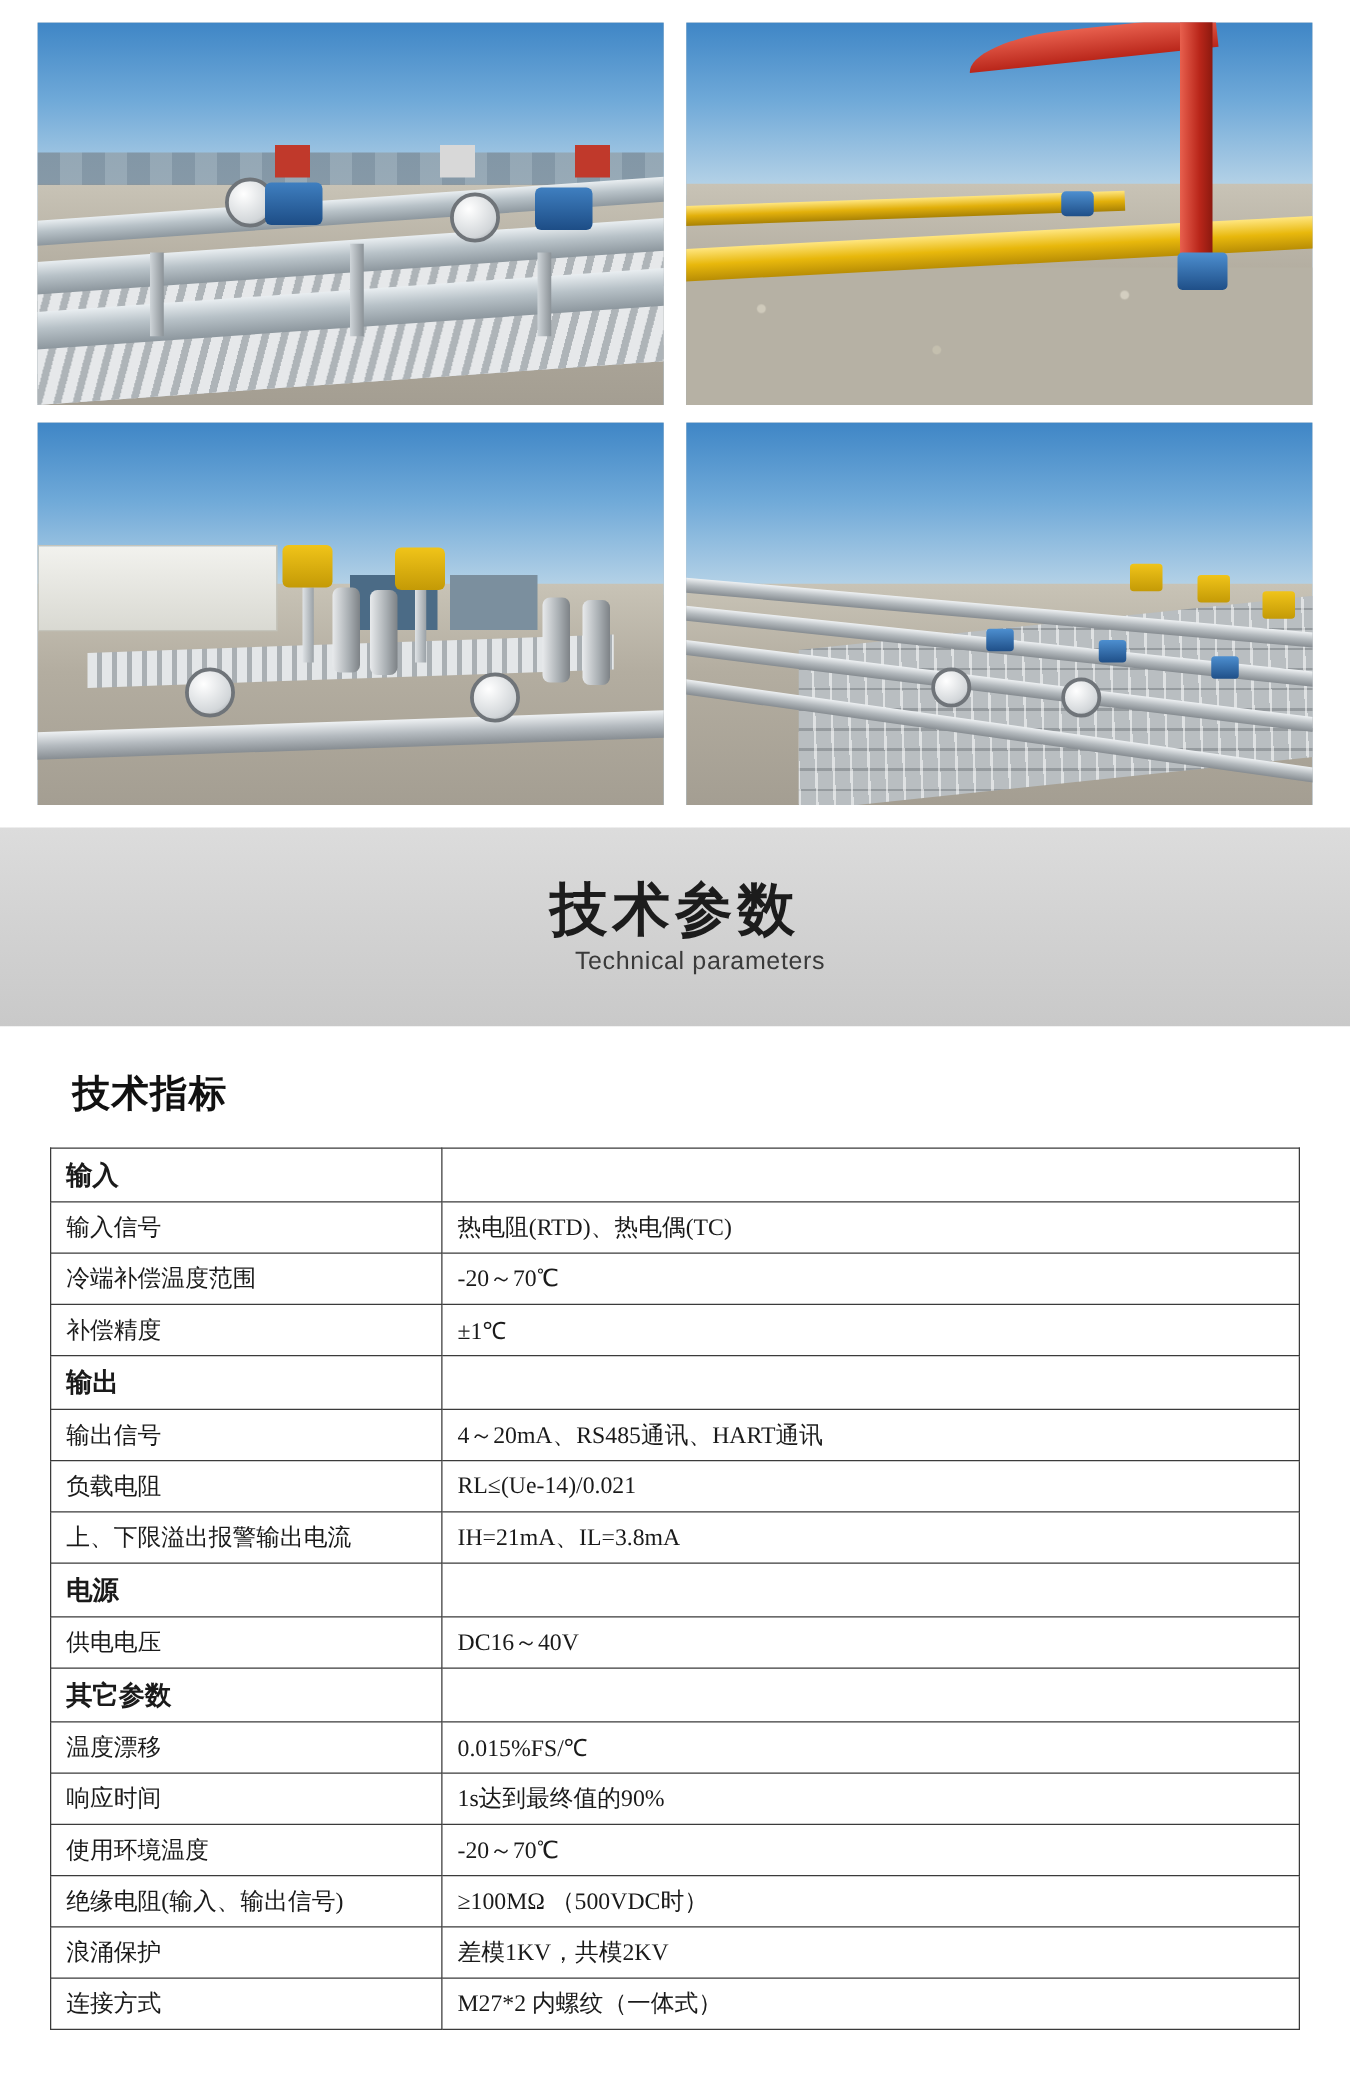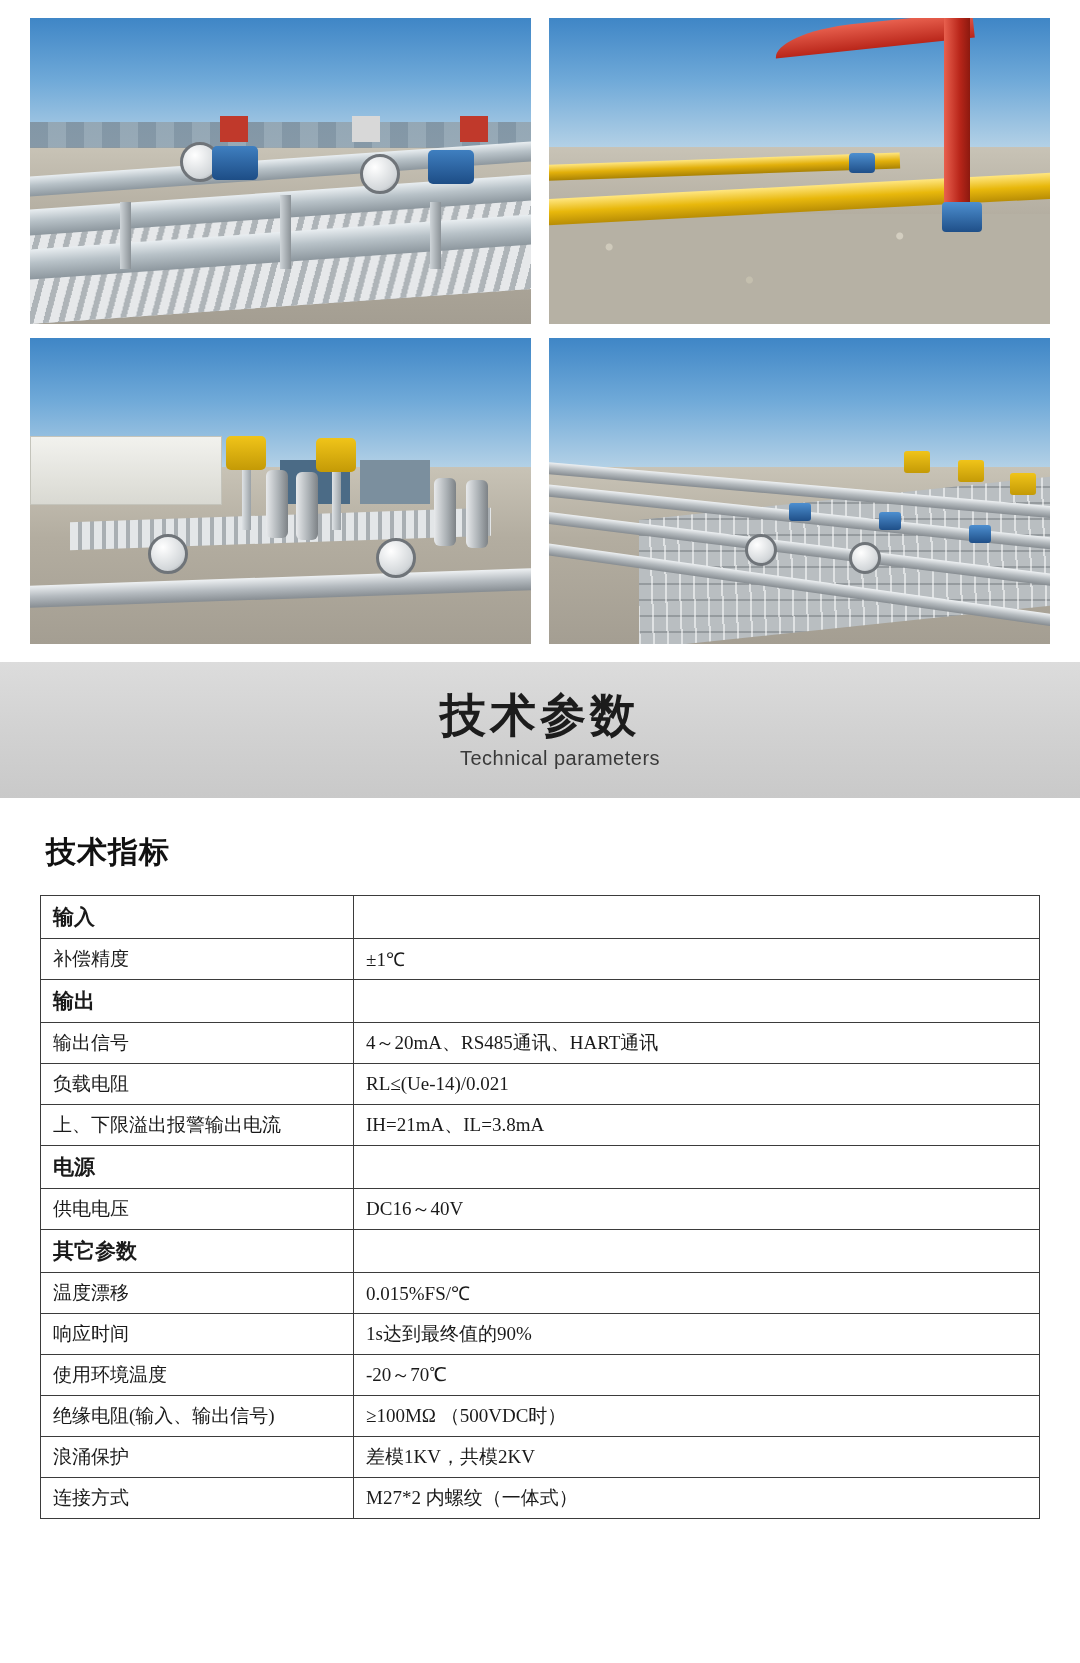--- a/index.html
+++ b/index.html
@@ -262,21 +262,21 @@
   }
   .p4 .blue.u1 { left: 240px; top: 54%; }
   .p4 .blue.u2 { left: 330px; top: 57%; }
   .p4 .blue.u3 { left: 420px; top: 61%; }
   .p4 .gauge.g1 { left: 196px; top: 196px; width: 26px; height: 26px; }
   .p4 .gauge.g2 { left: 300px; top: 204px; width: 26px; height: 26px; }
 
   
   .banner {
     margin-top: 18px;
-    height: 136px;
+    height: 159px;
     background: linear-gradient(to bottom, #dcdcdc 0%, #d2d2d2 50%, #c9c9c9 100%);
     display: flex;
     flex-direction: column;
     align-items: center;
     justify-content: center;
   }
   .banner .cn {
     font-size: 46px;
     font-weight: 700;
     letter-spacing: 4px;
@@ -292,21 +292,21 @@
   }
 
   
   .spec-wrap {
     padding: 34px 40px 26px 40px;
   }
   .spec-title {
     font-size: 30px;
     font-weight: 700;
     color: #111;
-    margin: 0 0 22px 6px;
+    margin: 0 0 22px 18px;
     letter-spacing: 1px;
   }
   table.spec {
     width: 100%;
     border-collapse: collapse;
     table-layout: fixed;
     font-size: 19px;
     color: #1a1a1a;
   }
   table.spec td {
@@ -408,20 +408,28 @@
 
   <div class="spec-wrap">
     <h2 class="spec-title">技术指标</h2>
     <table class="spec">
       <tbody>
           <tr class="group">
             <td class="k">输入</td>
             <td class="v"></td>
           </tr>
           <tr>
+            <td class="k">输入信号</td>
+            <td class="v">热电阻(RTD)、热电偶(TC)</td>
+          </tr>
+          <tr>
+            <td class="k">冷端补偿温度范围</td>
+            <td class="v">-20～70℃</td>
+          </tr>
+          <tr>
             <td class="k">补偿精度</td>
             <td class="v">±1℃</td>
           </tr>
           <tr class="group">
             <td class="k">输出</td>
             <td class="v"></td>
           </tr>
           <tr>
             <td class="k">输出信号</td>
             <td class="v">4～20mA、RS485通讯、HART通讯</td>

